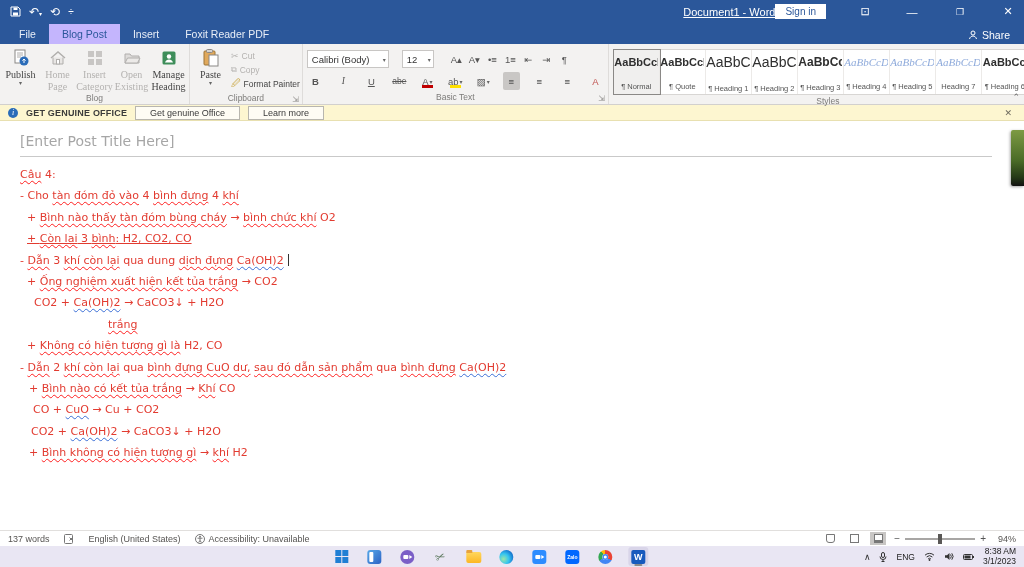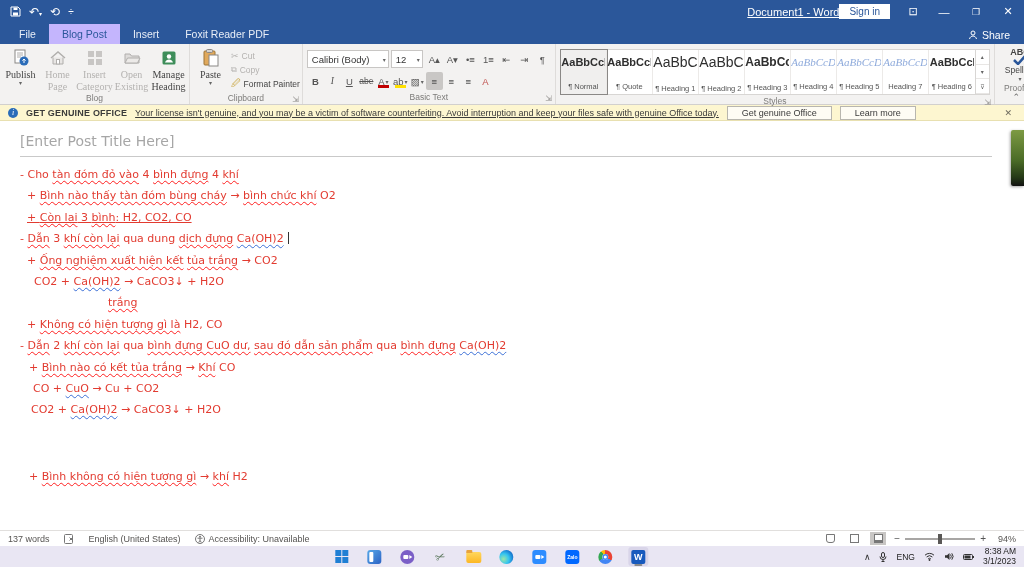--- a/index.html
+++ b/index.html
@@ -5,21 +5,21 @@
   * { margin:0; padding:0; box-sizing:border-box; }
   html,body { width:1024px; height:567px; overflow:hidden; font-family:"Liberation Sans",sans-serif; background:#fff; }
   .app { width:1024px; height:567px; display:flex; flex-direction:column; }
 
   
   .titlebar { height:23px; background:#2b579a; display:flex; align-items:center; color:#fff; font-size:11px; flex-shrink:0; }
   .qat { display:flex; align-items:center; gap:8px; padding-left:10px; width:110px; }
   .qat .qbtn { color:#fff; font-size:12px; line-height:1; cursor:default; }
   .qat svg { display:block; }
   .tb-title { flex:1; text-align:right; font-size:11px; color:#fff;text-decoration:underline; }
-  .tb-right { display:flex; align-items:center; gap:0; }
+  .tb-right { display:flex; align-items:center; gap:16px; }
   .signin { background:#fff; color:#2b579a; font-size:10px; padding:2px 10px; margin-right:8px; cursor:pointer; }
   .ribopt { width:30px; text-align:center; font-size:11px; cursor:pointer; }
   .winbtn { width:32px; height:23px; display:flex; align-items:center; justify-content:center; font-size:11px; cursor:pointer; }
 
   
   .tabrow { height:21px; background:#2b579a; display:flex; align-items:flex-end; color:#fff; flex-shrink:0; }
   .tabs { display:flex; align-items:flex-end; padding-left:6px; }
   .tab { font-size:10.5px; padding:4px 13px 4px; color:#e8eef7; cursor:pointer; }
   .tab.active { background:#c4b5fd; color:#2b579a; }
   .share { margin-left:auto; display:flex; align-items:center; gap:4px; font-size:10.5px; padding-right:14px; padding-bottom:3px; cursor:pointer; }
@@ -36,21 +36,21 @@
   .bigbtn .blabel { font-size:10px; color:#444; text-align:center; line-height:1.15; margin-top:1px;font-family:Liberation Serif, serif; }
   .bigbtn.disabled .blabel { color:#b4b2b0; }
   .bigbtn.disabled { cursor:default; }
   .bigbtn .drop { font-size:6px; color:#666; line-height:4px; }
 
   .clip-col { display:flex; flex-direction:column; gap:1px; padding-top:3px; padding-left:2px; }
   .smallbtn { display:flex; align-items:center; gap:3px; font-size:8.5px; color:#444; height:13px; cursor:pointer; white-space:nowrap; }
   .smallbtn.disabled { color:#b4b2b0; cursor:default; }
 
   .bt-rows { display:flex; flex-direction:column; gap:2px; padding:3px 2px 0; }
-  .bt-row { display:flex; align-items:center; gap:0; height:20px; }
+  .bt-row { display:flex; align-items:center; gap:11px; height:20px; }
   .combo { border:1px solid #c8c6c4; background:#fff; font-size:9.5px; color:#333; display:flex; align-items:center; height:18px; padding:0 2px 0 4px; cursor:pointer; }
   .combo .carr { font-size:6px; color:#666; margin-left:auto; padding-left:3px; }
   .combo.font { width:82px; }
   .combo.size { width:32px; margin-left:2px; }
   .ibtn { min-width:17px; height:18px; display:flex; align-items:center; justify-content:center; font-size:9.5px; color:#555; cursor:pointer; border-radius:2px; padding:0 1px; }
   .ibtn.pressed { background:#c9c7c5; }
   .ibtn.b { font-weight:bold; }
   .ibtn.i { font-style:italic; font-family:"Liberation Serif",serif; }
   .ibtn.u { text-decoration:underline; }
   .ibtn.strike { text-decoration:line-through; font-size:8.5px; }
@@ -374,43 +374,43 @@
         <span class="drop">▾</span>
       </div>
       <div class="rg-label"><span>Proofing</span></div>
     </div>
     <span class="collapse-ribbon">⌃</span>
   </div>
 
   <div class="warnbar">
     <span class="info-ic">i</span>
     <span class="warntitle">GET GENUINE OFFICE</span>
-    <span class="warnmsg">Your license isn't genuine, and you may be a victim of software counterfeiting. Avoid interruption and keep your files safe with genuine Office today.</span>
     <span class="warnbtn">Get genuine Office</span>
     <span class="warnbtn">Learn more</span>
     <span class="warnclose">✕</span>
   </div>
 
   <div class="docarea">
     <div class="docpage">
       <div class="doc-title">[Enter Post Title Here]</div>
       <div class="doclines" id="doc-lines">
+          <div class="docline" style="padding-left: 0px;"><span class="sp-r">Câu</span><span> 4:</span></div>
           <div class="docline" style="padding-left: 0px;"><span>- Cho </span><span class="sp-r">tàn đóm đỏ vào</span><span> 4 </span><span class="sp-r">bình đựng</span><span> 4 </span><span class="sp-r">khí</span></div>
           <div class="docline" style="padding-left: 7px;"><span>+ </span><span class="sp-r">Bình nào thấy tàn đóm bùng cháy</span><span> → </span><span class="sp-r">bình chức khí</span><span> O2</span></div>
           <div class="docline" style="padding-left: 7px; text-decoration: underline;"><span>+ </span><span class="sp-r">Còn lại</span><span> 3 </span><span class="sp-r">bình</span><span>: H2, CO2, CO</span></div>
           <div class="docline" style="padding-left: 0px;"><span>- </span><span class="sp-r">Dẫn</span><span> 3 </span><span class="sp-r">khí còn lại</span><span> qua dung </span><span class="sp-r">dịch đựng</span><span> </span><span class="sp-b">Ca(OH)2</span><span> </span><span class="caret"></span></div>
           <div class="docline" style="padding-left: 7px;"><span>+ </span><span class="sp-r">Ống nghiệm xuất hiện kết</span><span> </span><span class="sp-r">tủa trắng</span><span> → CO2</span></div>
           <div class="docline" style="padding-left: 14px;"><span>CO2 + </span><span class="sp-b">Ca(OH)2</span><span> → CaCO3↓ + H2O</span></div>
           <div class="docline" style="padding-left: 88px;"><span class="sp-r">trắng</span></div>
           <div class="docline" style="padding-left: 7px;"><span>+ </span><span class="sp-r">Không có hiện tượng gì là</span><span> H2, CO</span></div>
           <div class="docline" style="padding-left: 0px;"><span>- </span><span class="sp-r">Dẫn</span><span> 2 </span><span class="sp-r">khí còn lại</span><span> qua </span><span class="sp-r">bình đựng CuO dư,</span><span> </span><span class="sp-r">sau đó dẫn sản phẩm</span><span> qua </span><span class="sp-r">bình đựng</span><span> </span><span class="sp-b">Ca(OH)2</span></div>
           <div class="docline" style="padding-left: 9px;"><span>+ </span><span class="sp-r">Bình nào có kết tủa trắng</span><span> → </span><span class="sp-r">Khí</span><span> CO</span></div>
           <div class="docline" style="padding-left: 13px;"><span>CO + </span><span class="sp-b">CuO</span><span> → Cu + CO2</span></div>
           <div class="docline" style="padding-left: 11px;"><span>CO2 + </span><span class="sp-b">Ca(OH)2</span><span> → CaCO3↓ + H2O</span></div>
-          <div class="docline" style="padding-left: 9px; margin-top: 45px;"><span>+ </span><span class="sp-r">Bình không có hiện tượng gì</span><span> → </span><span class="sp-r">khí</span><span> H2</span></div>
+          <div class="docline" style="padding-left: 9px;"><span>+ </span><span class="sp-r">Bình không có hiện tượng gì</span><span> → </span><span class="sp-r">khí</span><span> H2</span></div>
         </div>
     </div>
     <div class="float-overlay"></div>
   </div>
 
   <div class="statusbar">
     <div class="stat-left">
       <span class="stat-item">137 words</span>
       <span class="stat-item">
         <svg width="11" height="10" viewBox="0 0 11 10">

